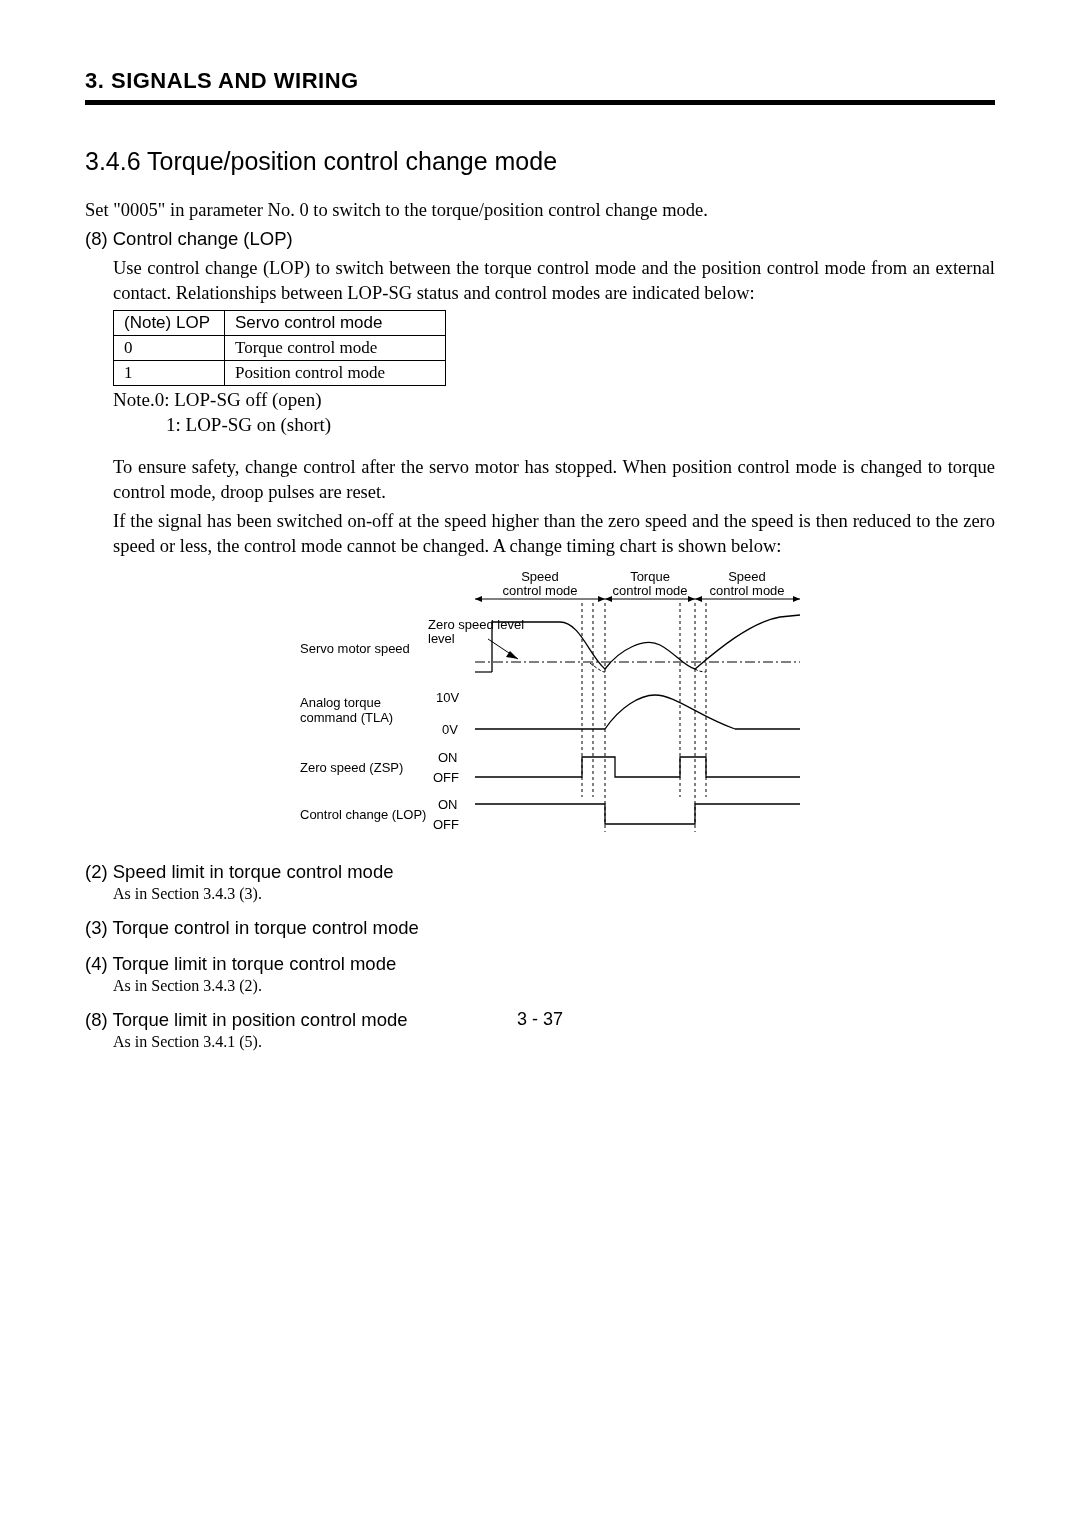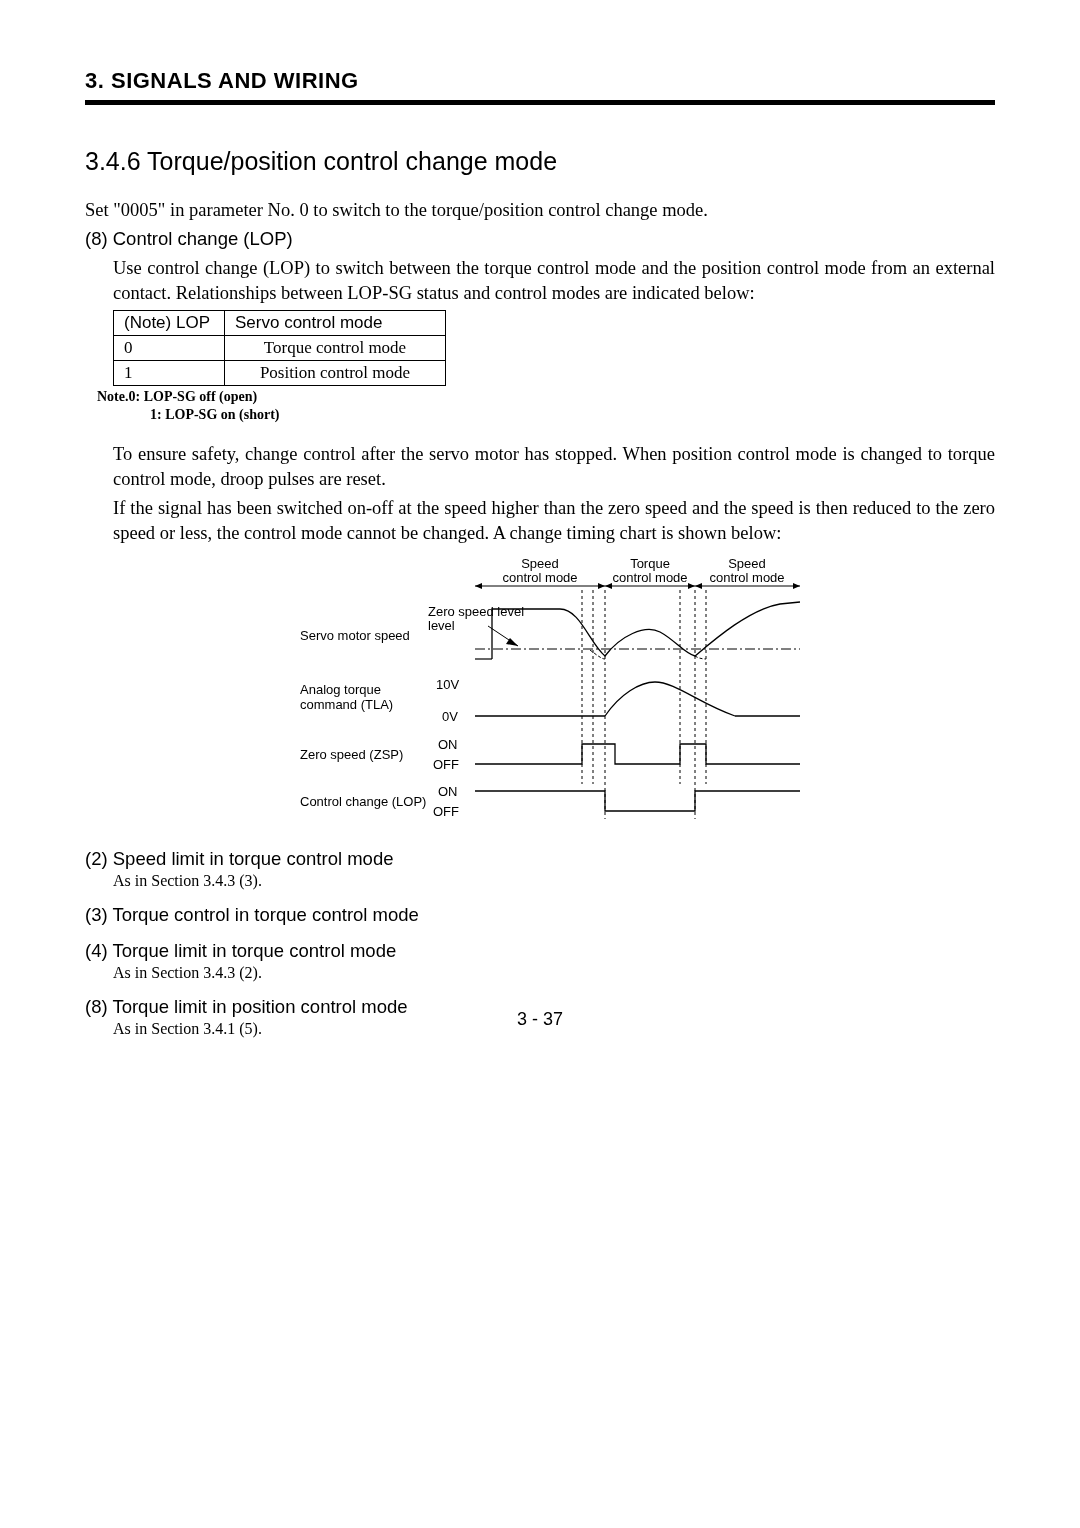--- a/index.html
+++ b/index.html
@@ -50,29 +50,28 @@
   }
   table.lop th, table.lop td {
     border: 1px solid #000;
     padding: 2px 10px;
     text-align: left;
     font-weight: normal;
   }
   table.lop th {
     font-family: Arial, Helvetica, sans-serif;
   }
-  table.lop td.left { text-align: center; }
+  table.lop td.left { text-align: left; }
   table.lop .col-a { width: 90px; }
   table.lop .col-b { width: 200px; }
 
   .tablenote {
-    font-size: 14px;
-    margin-left: 12px;
+    font-size: 19px;
+    margin-left: 28px;
     line-height: 1.3;
-    font-weight: bold;
   }
   .tablenote .line2 { padding-left: 53px; display:block; }
 
   .diagram-wrap {
     margin: 8px 0 12px 0;
     width: 100%;
     display: flex;
     justify-content: center;
   }
 

